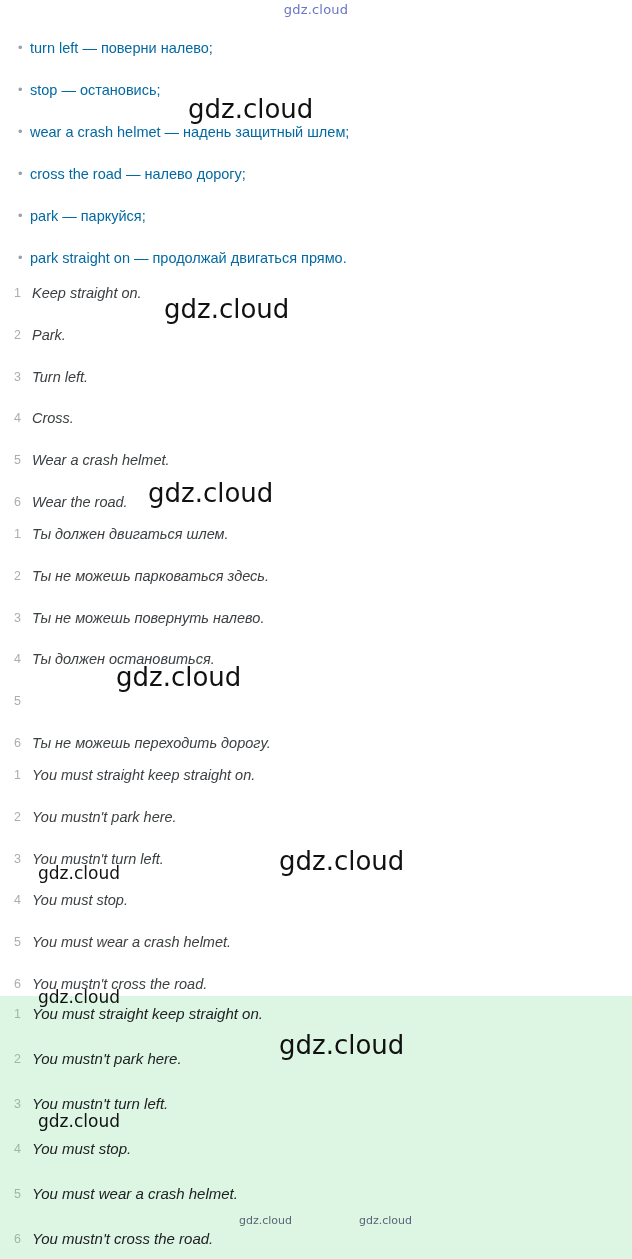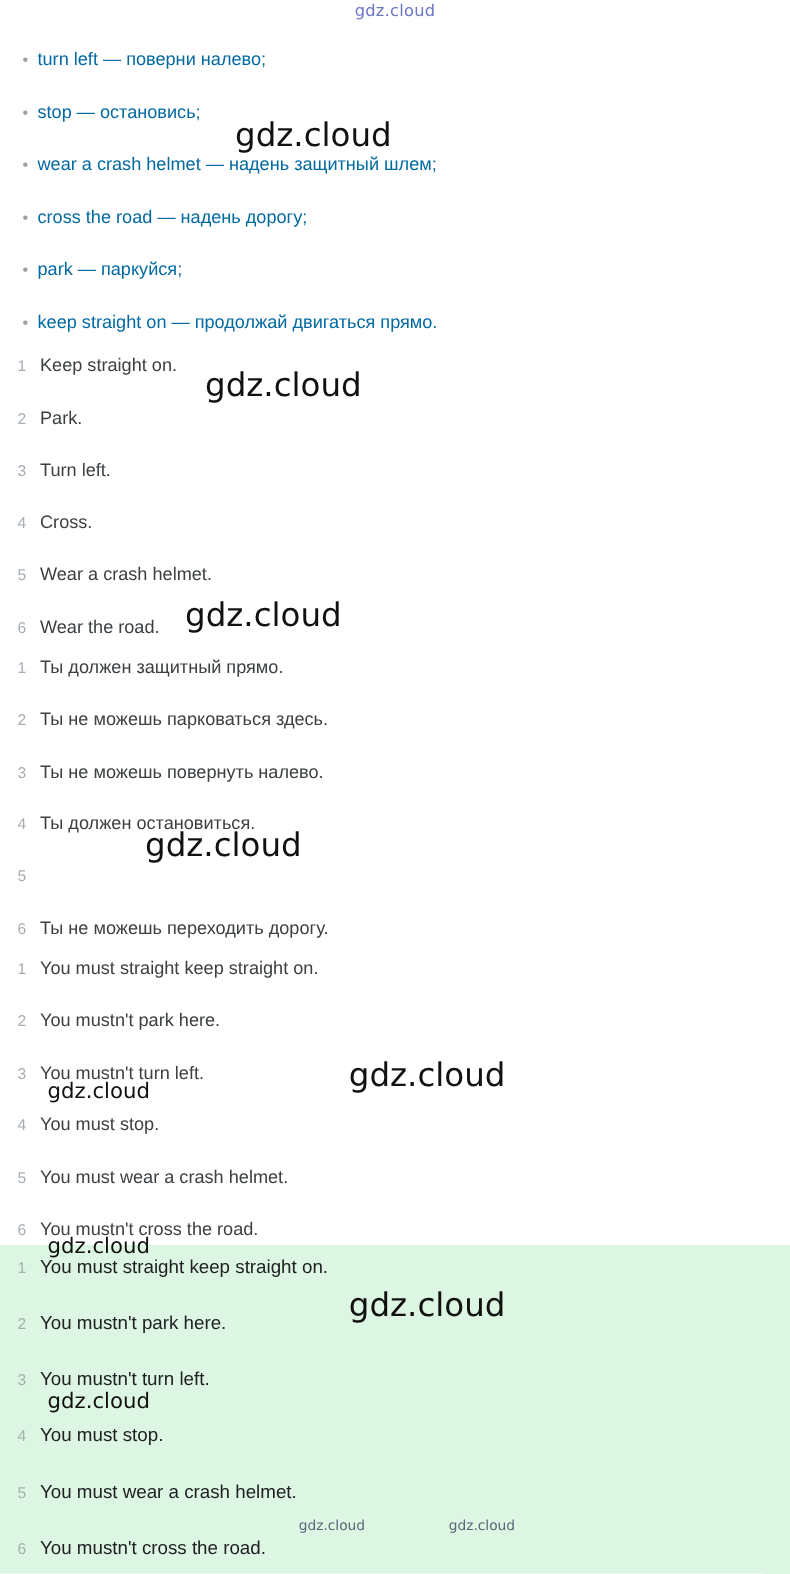--- a/index.html
+++ b/index.html
@@ -75,20 +75,21 @@
     flex: 0 0 18px;
     font-size: 12.5px;
     color: #a7aeb4;
     line-height: 20px;
   }
   .num-text {
     font-size: 14.5px;
     color: #3c4043;
     line-height: 20px;
     white-space: nowrap;
+    font-style: italic;
   }
 
   
   .highlight-block {
     position: absolute;
     left: 0;
     top: 996px;
     width: 632px;
     height: 263px;
     background: #ddf6e3;
@@ -134,29 +135,29 @@
     <div class="bullet-item">
       <span class="bullet-dot">•</span>
       <span class="bullet-text">stop — остановись;</span>
     </div>
     <div class="bullet-item">
       <span class="bullet-dot">•</span>
       <span class="bullet-text">wear a crash helmet — надень защитный шлем;</span>
     </div>
     <div class="bullet-item">
       <span class="bullet-dot">•</span>
-      <span class="bullet-text">cross the road — надень дорогу;</span>
+      <span class="bullet-text">cross the road — налево дорогу;</span>
     </div>
     <div class="bullet-item">
       <span class="bullet-dot">•</span>
       <span class="bullet-text">park — паркуйся;</span>
     </div>
     <div class="bullet-item">
       <span class="bullet-dot">•</span>
-      <span class="bullet-text">keep straight on — продолжай двигаться прямо.</span>
+      <span class="bullet-text">park straight on — продолжай двигаться прямо.</span>
     </div>
   </div>
 
   <div class="num-list" style="top:283px;">
     <div class="num-item">
       <span class="num-idx">1</span>
       <span class="num-text">Keep straight on.</span>
     </div>
     <div class="num-item">
       <span class="num-idx">2</span>
@@ -176,21 +177,21 @@
     </div>
     <div class="num-item">
       <span class="num-idx">6</span>
       <span class="num-text">Wear the road.</span>
     </div>
   </div>
 
   <div class="num-list" style="top:524px;">
     <div class="num-item">
       <span class="num-idx">1</span>
-      <span class="num-text">Ты должен защитный прямо.</span>
+      <span class="num-text">Ты должен двигаться шлем.</span>
     </div>
     <div class="num-item">
       <span class="num-idx">2</span>
       <span class="num-text">Ты не можешь парковаться здесь.</span>
     </div>
     <div class="num-item">
       <span class="num-idx">3</span>
       <span class="num-text">Ты не можешь повернуть налево.</span>
     </div>
     <div class="num-item">

